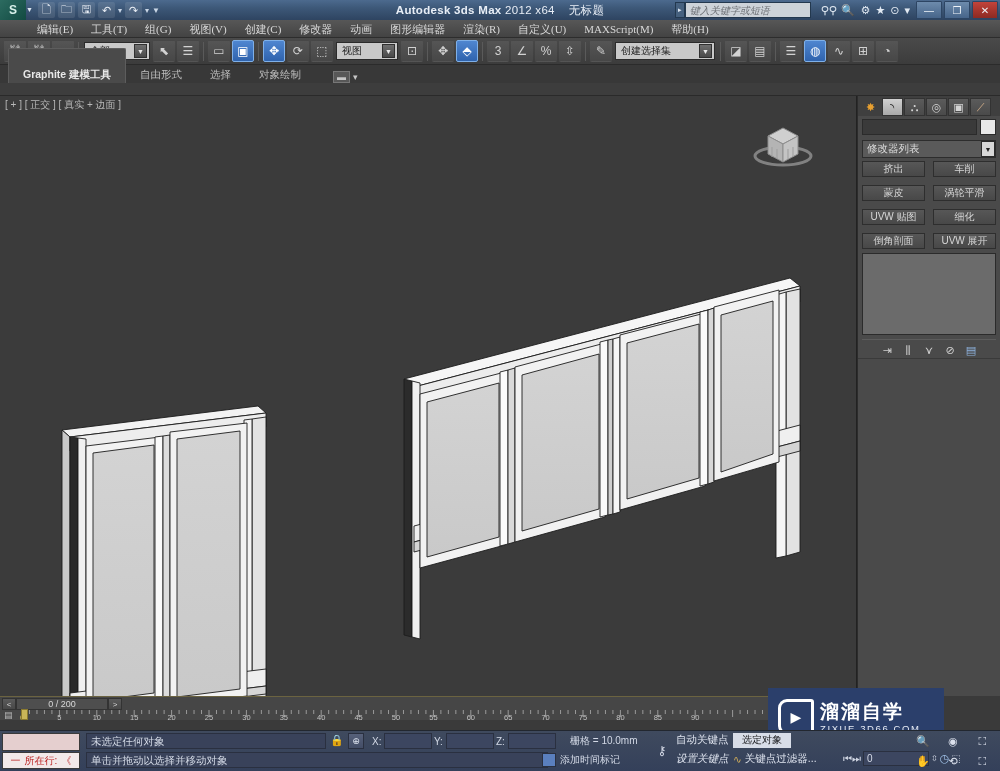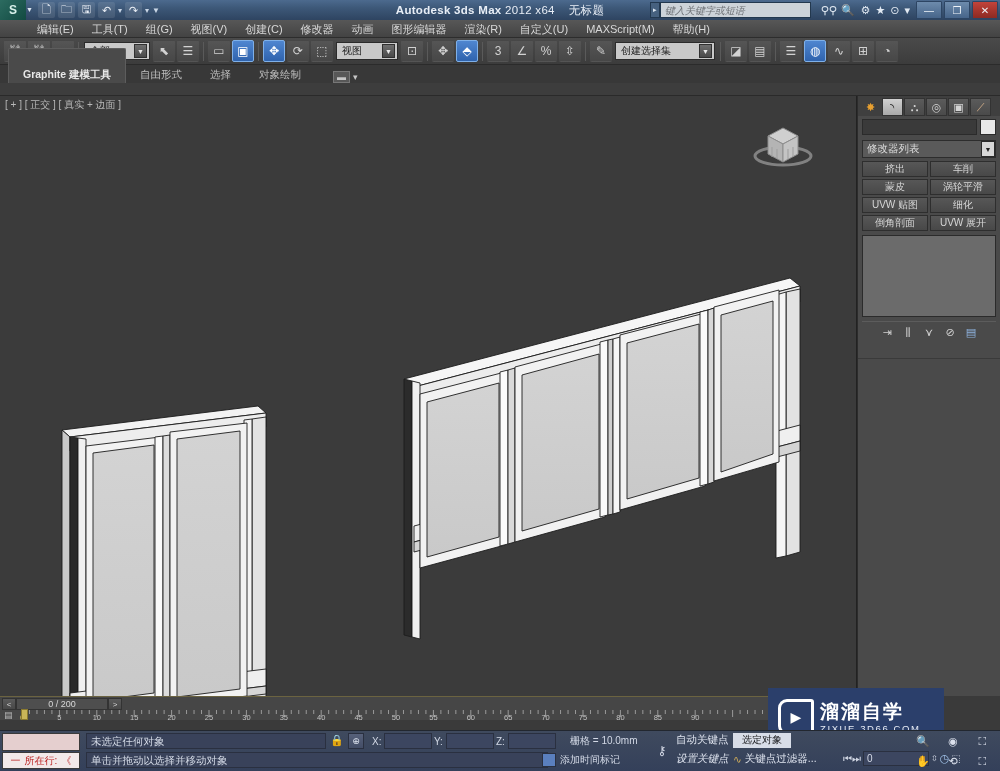--- a/index.html
+++ b/index.html
@@ -25,33 +25,33 @@
   .qat .qicon{width:17px;height:16px;border-radius:2px;display:flex;align-items:center;
     justify-content:center;font-size:11px;color:#e9eef5;background:rgba(255,255,255,0.10);}
   .qat .qsep{color:#c9d6e6;font-size:8px;}
   .tb-title{position:absolute;left:0;right:0;text-align:center;color:#e8eef6;
     font-size:11.5px;font-weight:bold;letter-spacing:.3px;pointer-events:none;}
   .tb-title .sub{font-weight:normal;}
   .tb-right{margin-left:auto;display:flex;align-items:center;height:20px;}
   .search-wrap{display:flex;align-items:center;height:16px;margin-right:4px;}
   .search-arrow{width:10px;height:16px;background:#46617f;color:#dbe5f0;font-size:7px;
      display:flex;align-items:center;justify-content:center;border:1px solid #22384f;}
-  .search-box{width:151px;height:16px;background:#cdd3d9;border:1px solid #23384e;
+  .search-box{width:126px;height:16px;background:#cdd3d9;border:1px solid #23384e;
      color:#6d7176;font-style:italic;font-size:10px;padding:1px 4px;line-height:13px;overflow:hidden;white-space:nowrap;}
   .tb-icons{display:flex;align-items:center;gap:5px;padding:0 6px;color:#e2eaf3;font-size:11px;}
   .wbtns{display:flex;height:20px;}
   .wbtn{width:26px;height:18px;margin-top:1px;display:flex;align-items:center;justify-content:center;
      font-size:10px;color:#eef3f8;background:linear-gradient(180deg,#6d8bac,#47658a);
      border:1px solid #2d4straight;border:1px solid #2d4563;margin-right:2px;border-radius:1px;}
   .wbtn.close{background:linear-gradient(180deg,#c2433a,#8d2a23);}
 
   
   .menubar{position:absolute;left:0;top:20px;width:1000px;height:18px;
     background:linear-gradient(180deg,#575757,#434343);display:flex;align-items:center;
-    border-bottom:1px solid #2d2d2d;}
+    border-bottom:1px solid #2d2d2d;font-family:Liberation Serif, serif;}
   .menubar .mlogo{width:28px;height:18px;}
   .menuitem{padding:0 9px;height:18px;line-height:18px;font-size:11px;color:#d8d8d8;white-space:nowrap;}
 
   
   .toolbar{position:absolute;left:0;top:38px;width:1000px;height:27px;
     background:linear-gradient(180deg,#4a4a4a,#3c3c3c);display:flex;align-items:center;
     border-bottom:1px solid #2b2b2b;padding-left:3px;}
   .tbtn{width:22px;height:22px;margin:0 1px;border:1px solid transparent;border-radius:2px;
     display:flex;align-items:center;justify-content:center;color:#d2d2d2;font-size:12px;
     background:linear-gradient(180deg,#555,#474747);}
@@ -87,21 +87,21 @@
   .cp-tab{width:21px;height:18px;display:flex;align-items:center;justify-content:center;
     background:linear-gradient(180deg,#5b5b5b,#4a4a4a);border:1px solid #333;font-size:11px;color:#d5d5d5;}
   .cp-tab.sel{background:linear-gradient(180deg,#d0d0d0,#a9a9a9);color:#1a1a1a;}
   .cp-namerow{display:flex;align-items:center;padding:3px 4px;gap:3px;}
   .cp-name{flex:1;height:16px;background:#3a3a3a;border:1px solid #2b2b2b;}
   .cp-color{width:16px;height:16px;background:#e8e8e8;border:1px solid #2b2b2b;}
   .cp-modlist{margin:2px 4px;height:18px;background:#5a5a5a;border:1px solid #2d2d2d;
     display:flex;align-items:center;padding-left:4px;font-size:10.5px;color:#dcdcdc;}
   .cp-modlist .arr{margin-left:auto;width:14px;height:16px;background:#d8d8d8;color:#222;
     display:flex;align-items:center;justify-content:center;font-size:7px;border:1px solid #2b2b2b;}
-  .cp-grid{display:grid;grid-template-columns:1fr 1fr;gap:2px;margin:3px 4px;}
+  .cp-grid{display:grid;grid-template-columns:1fr 1fr;gap:8px;margin:3px 4px;}
   .cp-gbtn{height:16px;background:linear-gradient(180deg,#575757,#484848);border:1px solid #2e2e2e;
     display:flex;align-items:center;justify-content:center;font-size:10px;color:#d6d6d6;}
   .cp-stack{margin:4px 4px 0 4px;height:82px;background:#6b6b6b;border:1px solid #2b2b2b;}
   .cp-stackicons{display:flex;align-items:center;justify-content:center;gap:5px;height:22px;
     margin:4px 4px 0 4px;border-top:1px solid #5c5c5c;color:#d0d0d0;font-size:11px;}
   .cp-si{width:16px;height:16px;display:flex;align-items:center;justify-content:center;}
   .cp-rest{position:absolute;left:0;top:262px;width:143px;bottom:0;background:#4a4a4a;
     border-top:1px solid #3a3a3a;}
 
   

